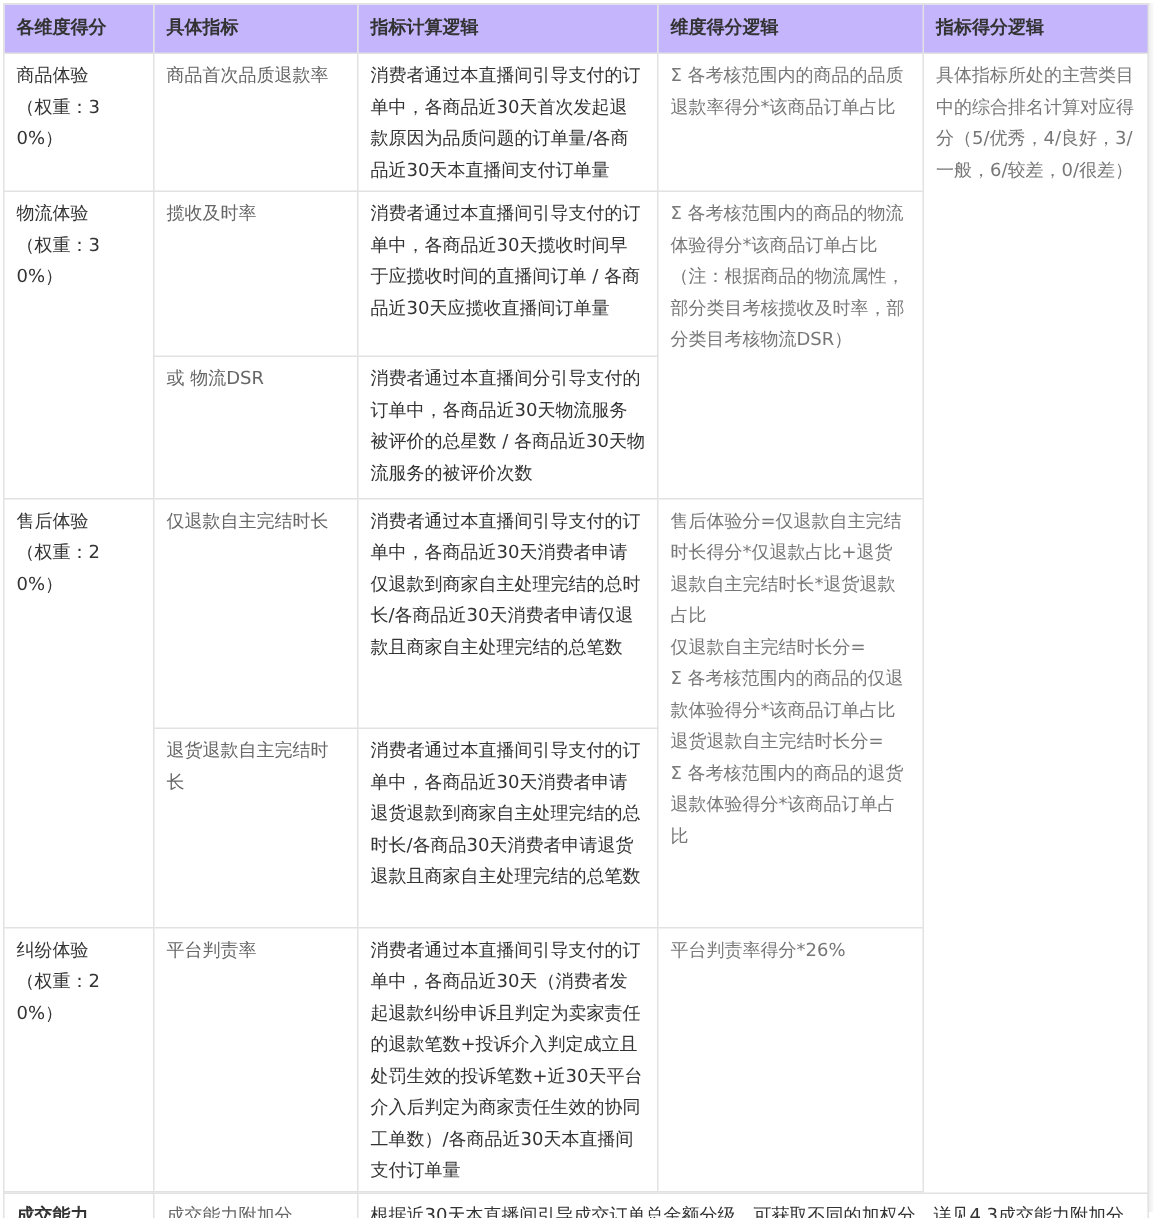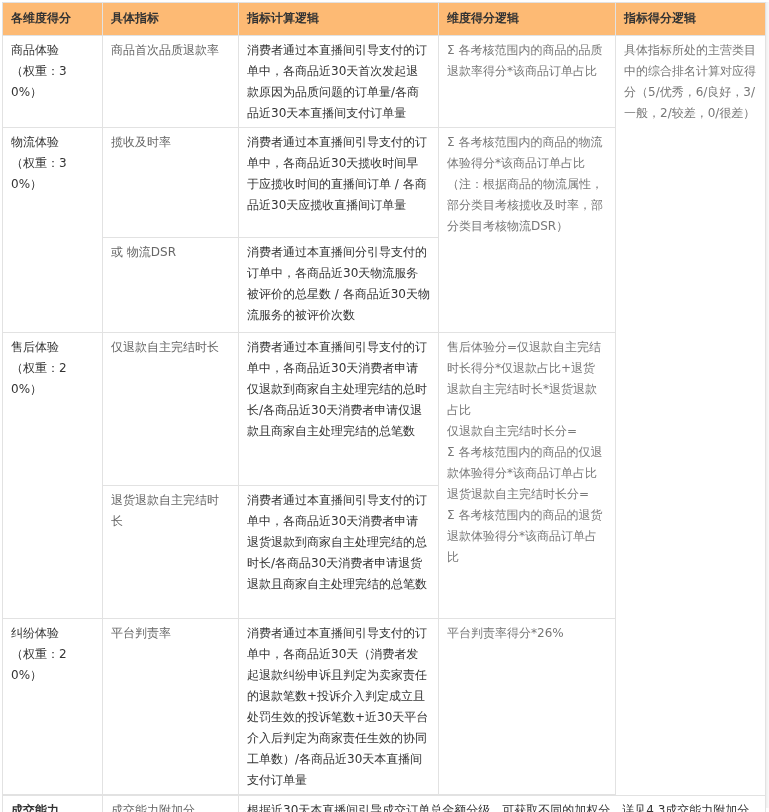--- a/index.html
+++ b/index.html
@@ -12,21 +12,21 @@
     }
     table.score td, table.score th {
       border: 1px solid #e2e2e2;
       vertical-align: top;
       text-align: left;
       padding: 4px 8px 3px 8px;
       word-break: break-all;
     }
     table.score th {
       font-weight: bold; color: #333; height: 24px; padding-top: 5px;
-      background: #fdba74;
+      background: #c4b5fd;
     }
     .c1 { color: #333; font-weight: bold; }
     .c1 .w { font-weight: normal; display:block; }
     .c2 { color: #666; }
     .c3 { color: #333; margin-top: 32px; }
     .c4 { color: #777; }
     .c5 { color: #777; }
     .last td { padding-top: 4px; padding-bottom: 4px; }
     .pre { white-space: pre-line; }
     .outer-shadow { position:absolute; left:765px; top:2px; width:4px; height:806px; background: linear-gradient(to right, #eaeaea, #fafafa); }
@@ -56,21 +56,21 @@
   <tbody>
 
     <tr style="height:92px">
       <td class="c1">
         <span class="w">商品体验</span>
         <span class="w">（权重：30%）</span>
       </td>
       <td class="c2">商品首次品质退款率</td>
       <td class="c3">消费者通过本直播间引导支付的订单中，各商品近30天首次发起退款原因为品质问题的订单量/各商品近30天本直播间支付订单量</td>
       <td class="c4">Σ 各考核范围内的商品的品质退款率得分*该商品订单占比</td>
-      <td class="c5" rowspan="7">具体指标所处的主营类目中的综合排名计算对应得分（5/优秀，6/良好，3/一般，2/较差，0/很差）</td>
+      <td class="c5" rowspan="7">具体指标所处的主营类目中的综合排名计算对应得分（5/优秀，4/良好，3/一般，6/较差，0/很差）</td>
     </tr>
 
     <tr style="height:110px">
       <td class="c1" rowspan="2">
         <span class="w">物流体验</span>
         <span class="w">（权重：30%）</span>
       </td>
       <td class="c2">揽收及时率</td>
       <td class="c3">消费者通过本直播间引导支付的订单中，各商品近30天揽收时间早于应揽收时间的直播间订单 / 各商品近30天应揽收直播间订单量</td>
       <td class="c4 pre" rowspan="2">Σ 各考核范围内的商品的物流体验得分*该商品订单占比

